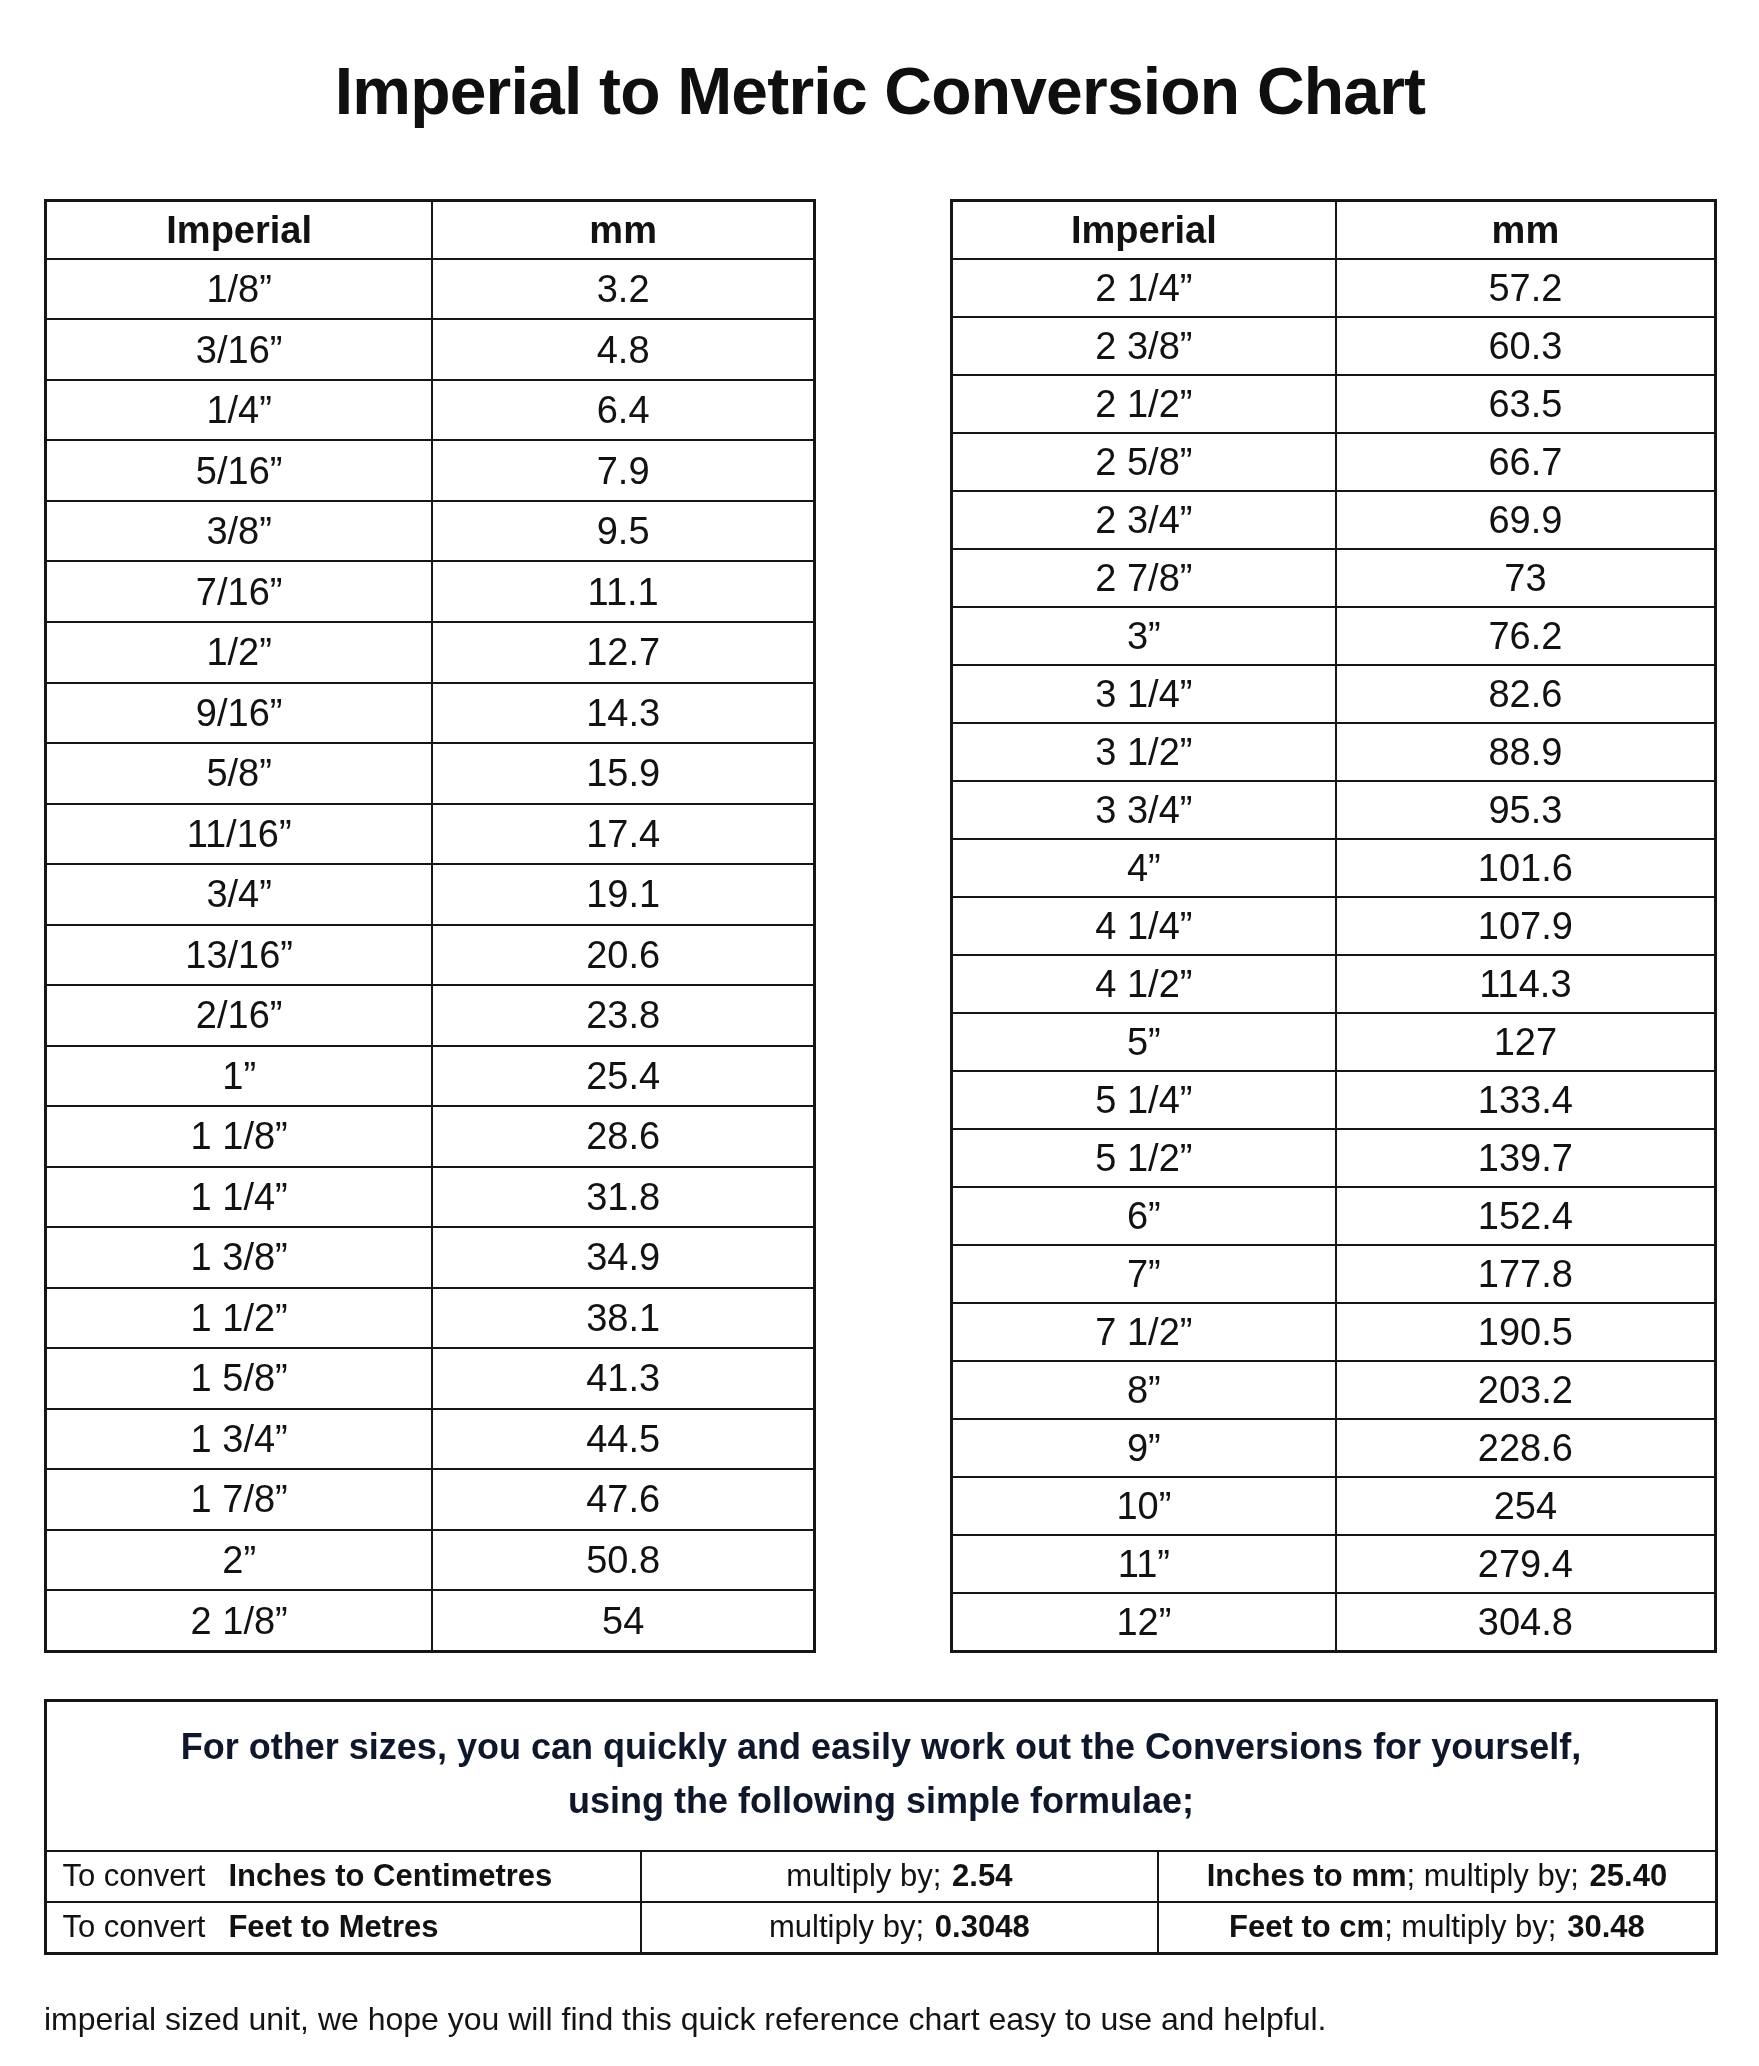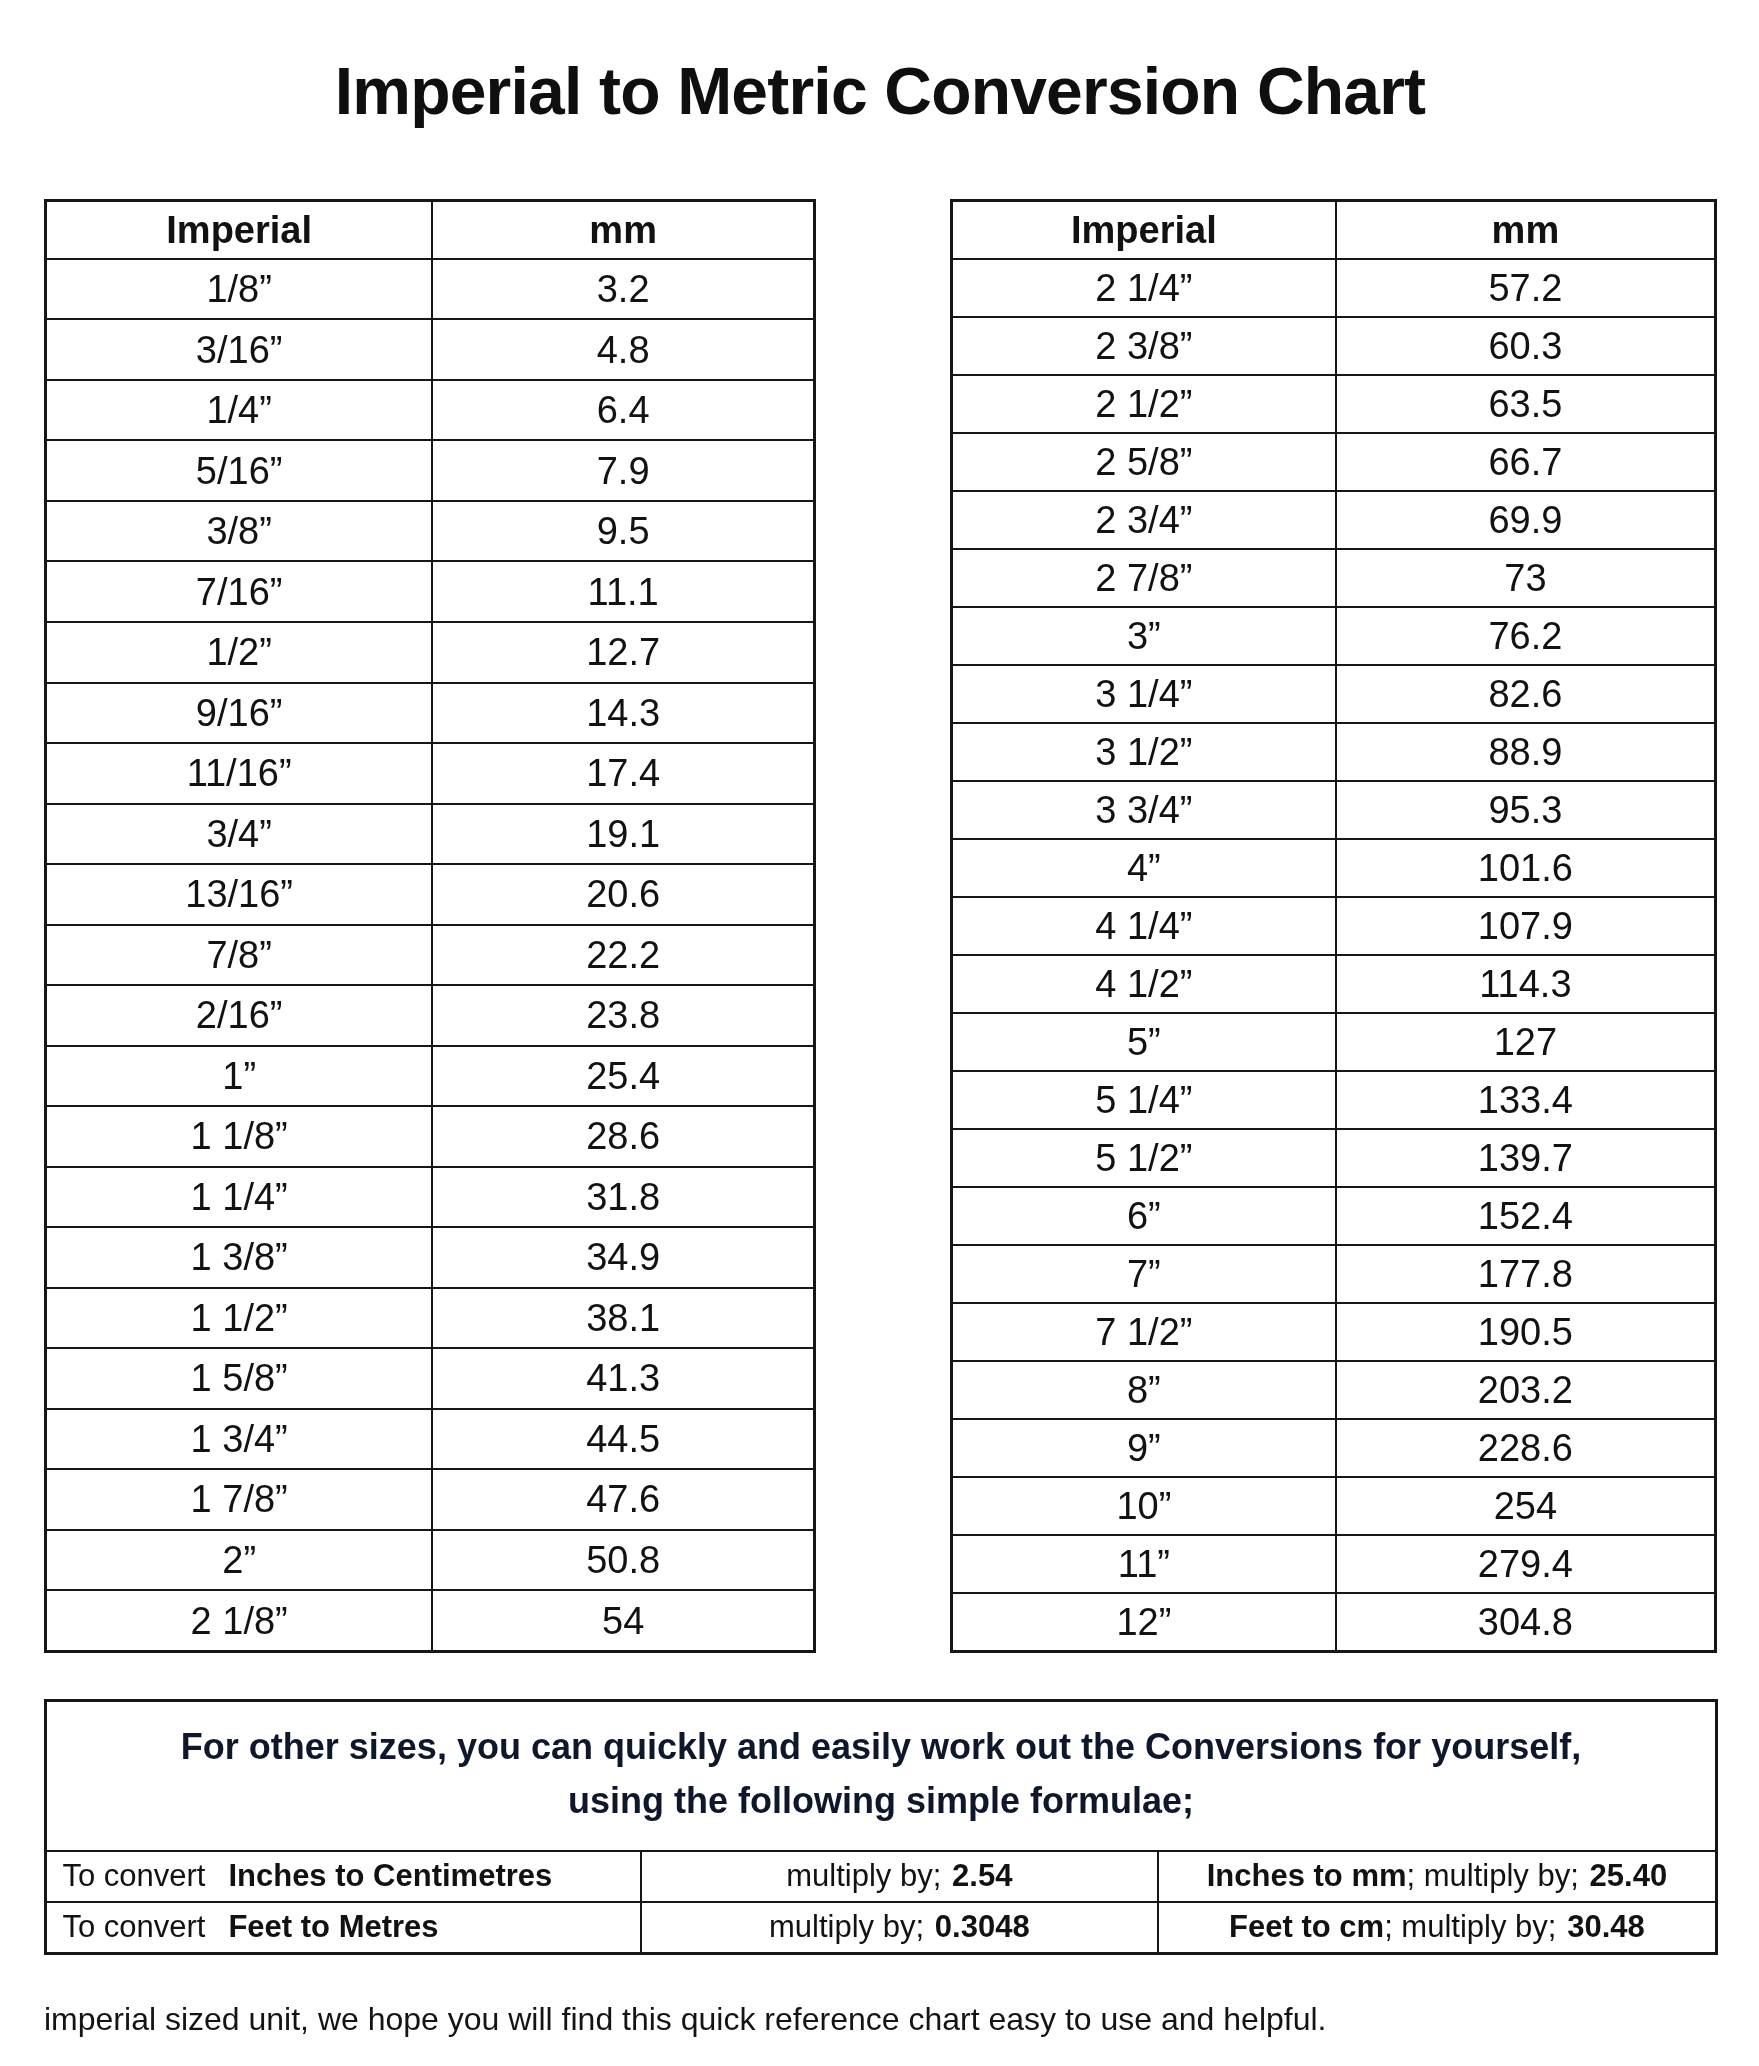--- a/index.html
+++ b/index.html
@@ -141,34 +141,34 @@
           </tr>
           <tr>
             <td>1/2”</td>
             <td>12.7</td>
           </tr>
           <tr>
             <td>9/16”</td>
             <td>14.3</td>
           </tr>
           <tr>
+            <td>5/8”</td>
+            <td>15.9</td>
+          </tr>
+          <tr>
             <td>11/16”</td>
             <td>17.4</td>
           </tr>
           <tr>
             <td>3/4”</td>
             <td>19.1</td>
           </tr>
           <tr>
             <td>13/16”</td>
             <td>20.6</td>
-          </tr>
-          <tr>
-            <td>7/8”</td>
-            <td>22.2</td>
           </tr>
           <tr>
             <td>2/16”</td>
             <td>23.8</td>
           </tr>
           <tr>
             <td>1”</td>
             <td>25.4</td>
           </tr>
           <tr>

